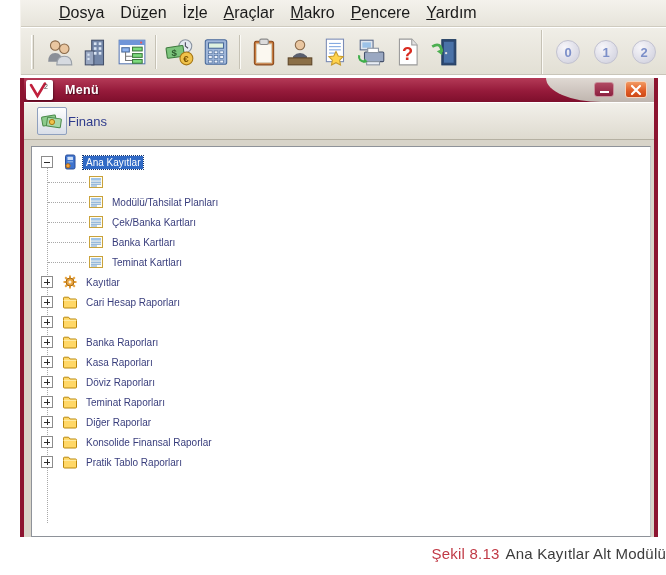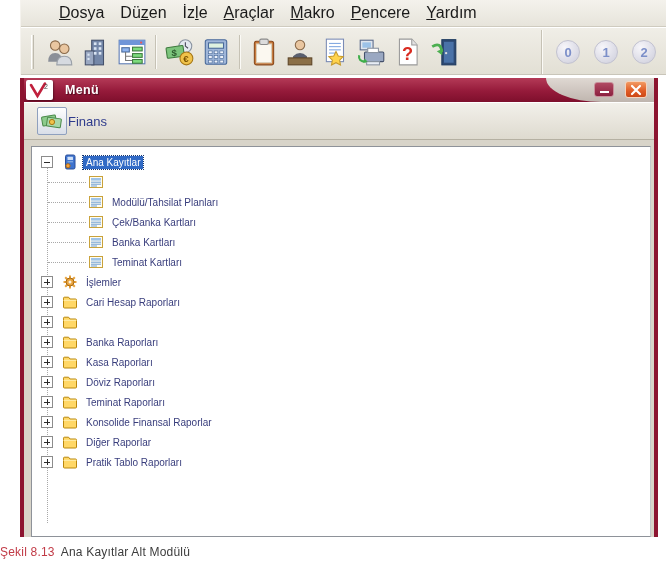--- a/index.html
+++ b/index.html
@@ -59,22 +59,22 @@
   .ebox { position:absolute; left:9px; top:4px; width:12px; height:12px; background:#fff; border:1px solid #8C8C8C; }
   .ebox .h { position:absolute; left:2px; top:5px; width:6px; height:1px; background:#2b2b2b; }
   .ebox .v { position:absolute; left:5px; top:2px; width:1px; height:6px; background:#2b2b2b; }
   .ticon { display:flex; width:16px; height:16px; flex:none; }
   .lvl0 .ticon { margin-left:30px; }
   .lvl1 .ticon { margin-left:56px; }
   .tlabel { margin-left:5px; padding:1px 3px; white-space:nowrap; }
   .tlabel.selected { background:#316AC5; color:#fff; outline:1px dotted #17366e; }
 
   
-  .caption { position:absolute; left:0; top:545px; width:666px; text-align:left;
-             font-size:12px; color:#3C3C3C; letter-spacing:.2px; }
+  .caption { position:absolute; left:0; top:545px; width:666px; text-align:right;
+             font-size:15px; color:#3C3C3C; letter-spacing:.2px; }
   .caption .fig { color:#C13A46; margin-right:6px; }
 </style>
 </head>
 <body>
 
 <div class="chrome">
   <div class="menubar">
       <span class="menu-item"><u>D</u>osya</span>
       <span class="menu-item">Dü<u>z</u>en</span>
       <span class="menu-item">İz<u>l</u>e</span>
@@ -362,21 +362,21 @@
                   <line x1="12" y1="8" x2="14.5" y2="8"></line>
                   <line x1="3.2" y1="3.2" x2="5" y2="5"></line>
                   <line x1="11" y1="11" x2="12.8" y2="12.8"></line>
                   <line x1="11" y1="5" x2="12.8" y2="3.2"></line>
                   <line x1="3.2" y1="12.8" x2="5" y2="11"></line>
                 </g>
                 <circle cx="8" cy="8" r="4" fill="#E8A33D" stroke="#A66A14"></circle>
                 <circle cx="8" cy="8" r="1.5" fill="#FFF3DD"></circle>
               </svg>
             </span>
-            <span class="tlabel">İşlemler</span>
+            <span class="tlabel">Kayıtlar</span>
           </div>
           <div class="trow lvl0">
             <span class="ebox">
               <span class="h"></span>
               <span class="v"></span>
             </span>
             <span class="ticon">
               <svg width="16" height="16" viewBox="0 0 16 16">
                 <path d="M1.5 5 L1.5 13 A1 1 0 0 0 2.5 14 L13.5 14 A1 1 0 0 0 14.5 13 L14.5 6 A1 1 0 0 0 13.5 5 L8 5 L6.6 3.2 L2.5 3.2 A1 1 0 0 0 1.5 4.2 Z" fill="#FFD766" stroke="#B8860B"></path>
                 <path d="M1.5 6.8 L14.5 6.8 L14.5 5.8 L1.5 5.8 Z" fill="#FFEFAF"></path>
@@ -452,34 +452,34 @@
             <span class="ebox">
               <span class="h"></span>
               <span class="v"></span>
             </span>
             <span class="ticon">
               <svg width="16" height="16" viewBox="0 0 16 16">
                 <path d="M1.5 5 L1.5 13 A1 1 0 0 0 2.5 14 L13.5 14 A1 1 0 0 0 14.5 13 L14.5 6 A1 1 0 0 0 13.5 5 L8 5 L6.6 3.2 L2.5 3.2 A1 1 0 0 0 1.5 4.2 Z" fill="#FFD766" stroke="#B8860B"></path>
                 <path d="M1.5 6.8 L14.5 6.8 L14.5 5.8 L1.5 5.8 Z" fill="#FFEFAF"></path>
               </svg>
             </span>
+            <span class="tlabel">Diğer Raporlar</span>
+          </div>
+          <div class="trow lvl0">
+            <span class="ebox">
+              <span class="h"></span>
+              <span class="v"></span>
+            </span>
+            <span class="ticon">
+              <svg width="16" height="16" viewBox="0 0 16 16">
+                <path d="M1.5 5 L1.5 13 A1 1 0 0 0 2.5 14 L13.5 14 A1 1 0 0 0 14.5 13 L14.5 6 A1 1 0 0 0 13.5 5 L8 5 L6.6 3.2 L2.5 3.2 A1 1 0 0 0 1.5 4.2 Z" fill="#FFD766" stroke="#B8860B"></path>
+                <path d="M1.5 6.8 L14.5 6.8 L14.5 5.8 L1.5 5.8 Z" fill="#FFEFAF"></path>
+              </svg>
+            </span>
             <span class="tlabel">Konsolide Finansal Raporlar</span>
-          </div>
-          <div class="trow lvl0">
-            <span class="ebox">
-              <span class="h"></span>
-              <span class="v"></span>
-            </span>
-            <span class="ticon">
-              <svg width="16" height="16" viewBox="0 0 16 16">
-                <path d="M1.5 5 L1.5 13 A1 1 0 0 0 2.5 14 L13.5 14 A1 1 0 0 0 14.5 13 L14.5 6 A1 1 0 0 0 13.5 5 L8 5 L6.6 3.2 L2.5 3.2 A1 1 0 0 0 1.5 4.2 Z" fill="#FFD766" stroke="#B8860B"></path>
-                <path d="M1.5 6.8 L14.5 6.8 L14.5 5.8 L1.5 5.8 Z" fill="#FFEFAF"></path>
-              </svg>
-            </span>
-            <span class="tlabel">Diğer Raporlar</span>
           </div>
           <div class="trow lvl0">
             <span class="ebox">
               <span class="h"></span>
               <span class="v"></span>
             </span>
             <span class="ticon">
               <svg width="16" height="16" viewBox="0 0 16 16">
                 <path d="M1.5 5 L1.5 13 A1 1 0 0 0 2.5 14 L13.5 14 A1 1 0 0 0 14.5 13 L14.5 6 A1 1 0 0 0 13.5 5 L8 5 L6.6 3.2 L2.5 3.2 A1 1 0 0 0 1.5 4.2 Z" fill="#FFD766" stroke="#B8860B"></path>
                 <path d="M1.5 6.8 L14.5 6.8 L14.5 5.8 L1.5 5.8 Z" fill="#FFEFAF"></path>

